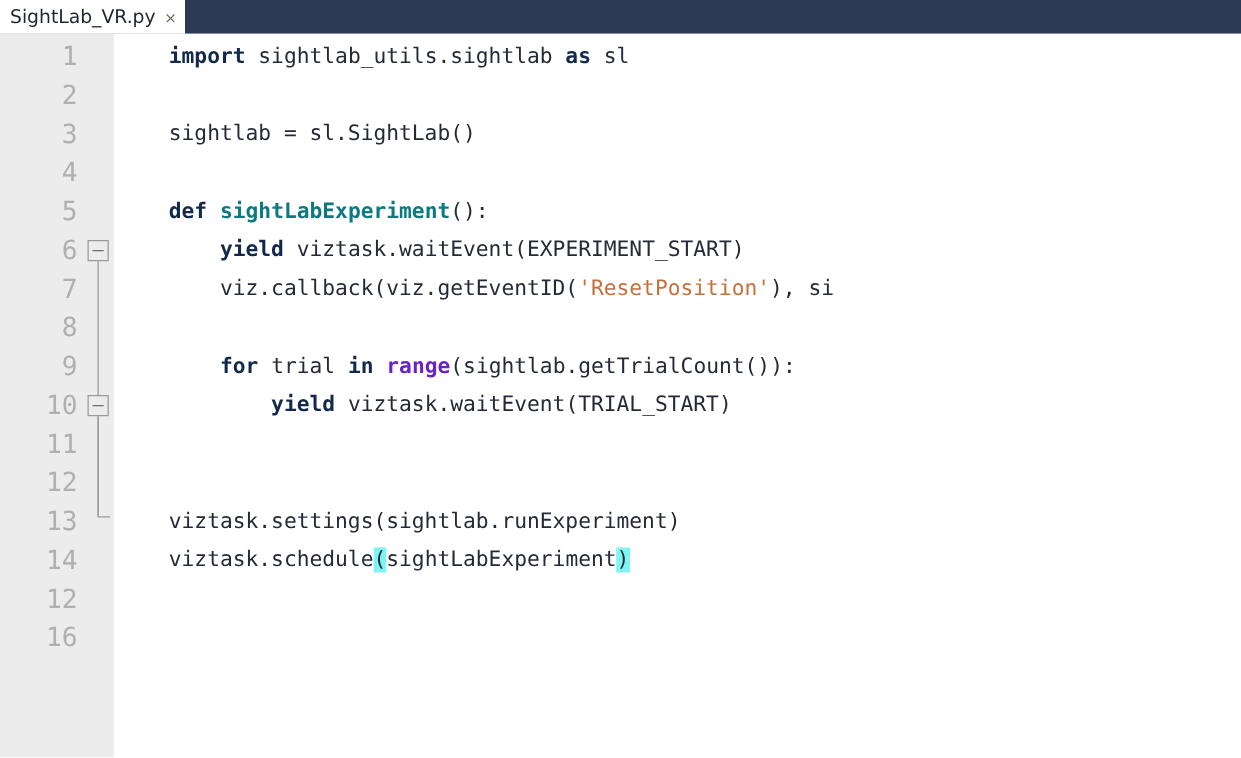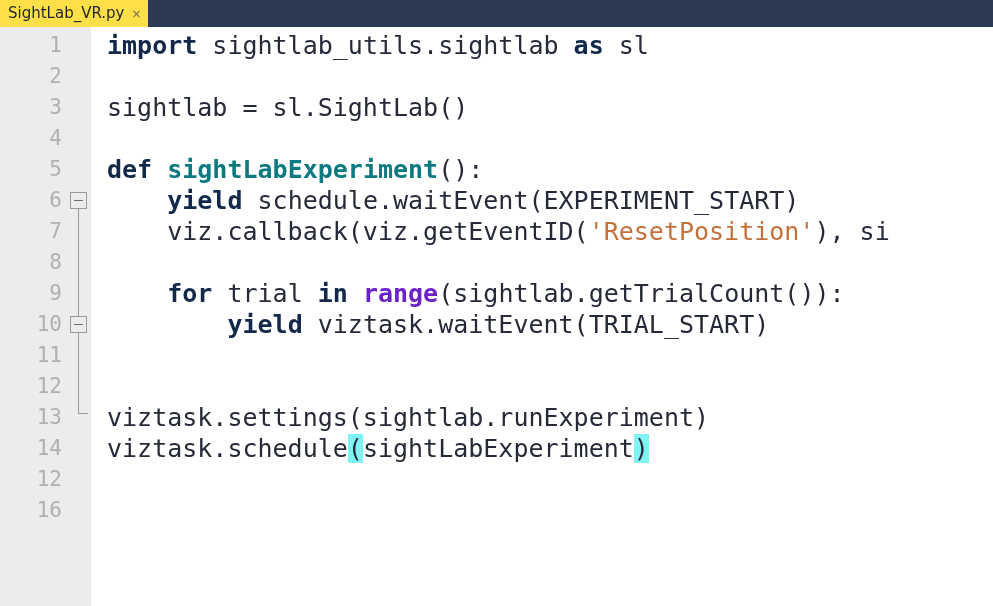--- a/index.html
+++ b/index.html
@@ -23,21 +23,21 @@
     background: #2b3952;
     display: flex;
     align-items: stretch;
   }
   .tab {
     display: flex;
     align-items: center;
     height: 27px;
     padding: 0 6px 0 8px;
     box-sizing: border-box;
-    background: #fde047;
+    background: #ffffff;
     color: #1f2430;
     font-family: "DejaVu Sans", "Liberation Sans", sans-serif;
     font-size: 15px;
     white-space: nowrap;
   }
   .tab-label { line-height: 27px; }
   .tab-close {
     margin-left: 7px;
     font-size: 12px;
     color: #6f6a52;
@@ -120,24 +120,25 @@
     left: 91px; top: 0;
     width: 902px;
     height: 579px;
     padding-top: 3px;
     box-sizing: border-box;
   }
   .code-line {
     height: 31px;
     line-height: 31px;
     padding-left: 16px;
-    font-size: 25px;
+    font-size: 17px;
     font-family: "DejaVu Sans Mono", "Liberation Mono", monospace;
     color: #262a38;
     white-space: pre;
+    margin-left: 28px;
   }
   .kw    { color: #13294b; font-weight: bold; }
   .fn    { color: #0d7a82; font-weight: bold; }
   .bi    { color: #6b21c8; font-weight: bold; }
   .str   { color: #c4703a; }
   .plain { color: #262a38; }
   .brk   { background: #7ff4f4; }
 </style>
 </head>
 <body>
@@ -179,21 +180,21 @@
         <div class="fold-foot" style="top: 386px;"></div>
       </div>
   </div>
 
   <div id="code">
       <div class="code-line"><span class="kw">import</span><span class="plain"> sightlab_utils.sightlab </span><span class="kw">as</span><span class="plain"> sl</span></div>
       <div class="code-line">&nbsp;</div>
       <div class="code-line"><span class="plain">sightlab = sl.SightLab()</span></div>
       <div class="code-line">&nbsp;</div>
       <div class="code-line"><span class="kw">def</span><span class="plain"> </span><span class="fn">sightLabExperiment</span><span class="plain">():</span></div>
-      <div class="code-line"><span class="plain">    </span><span class="kw">yield</span><span class="plain"> schedule.waitEvent(EXPERIMENT_START)</span></div>
+      <div class="code-line"><span class="plain">    </span><span class="kw">yield</span><span class="plain"> viztask.waitEvent(EXPERIMENT_START)</span></div>
       <div class="code-line"><span class="plain">    viz.callback(viz.getEventID(</span><span class="str">'ResetPosition'</span><span class="plain">), si</span></div>
       <div class="code-line">&nbsp;</div>
       <div class="code-line"><span class="plain">    </span><span class="kw">for</span><span class="plain"> trial </span><span class="kw">in</span><span class="plain"> </span><span class="bi">range</span><span class="plain">(sightlab.getTrialCount()):</span></div>
       <div class="code-line"><span class="plain">        </span><span class="kw">yield</span><span class="plain"> viztask.waitEvent(TRIAL_START)</span></div>
       <div class="code-line">&nbsp;</div>
       <div class="code-line">&nbsp;</div>
       <div class="code-line"><span class="plain">viztask.settings(sightlab.runExperiment)</span></div>
       <div class="code-line"><span class="plain">viztask.schedule</span><span class="plain brk">(</span><span class="plain">sightLabExperiment</span><span class="plain brk">)</span></div>
     </div>
 

